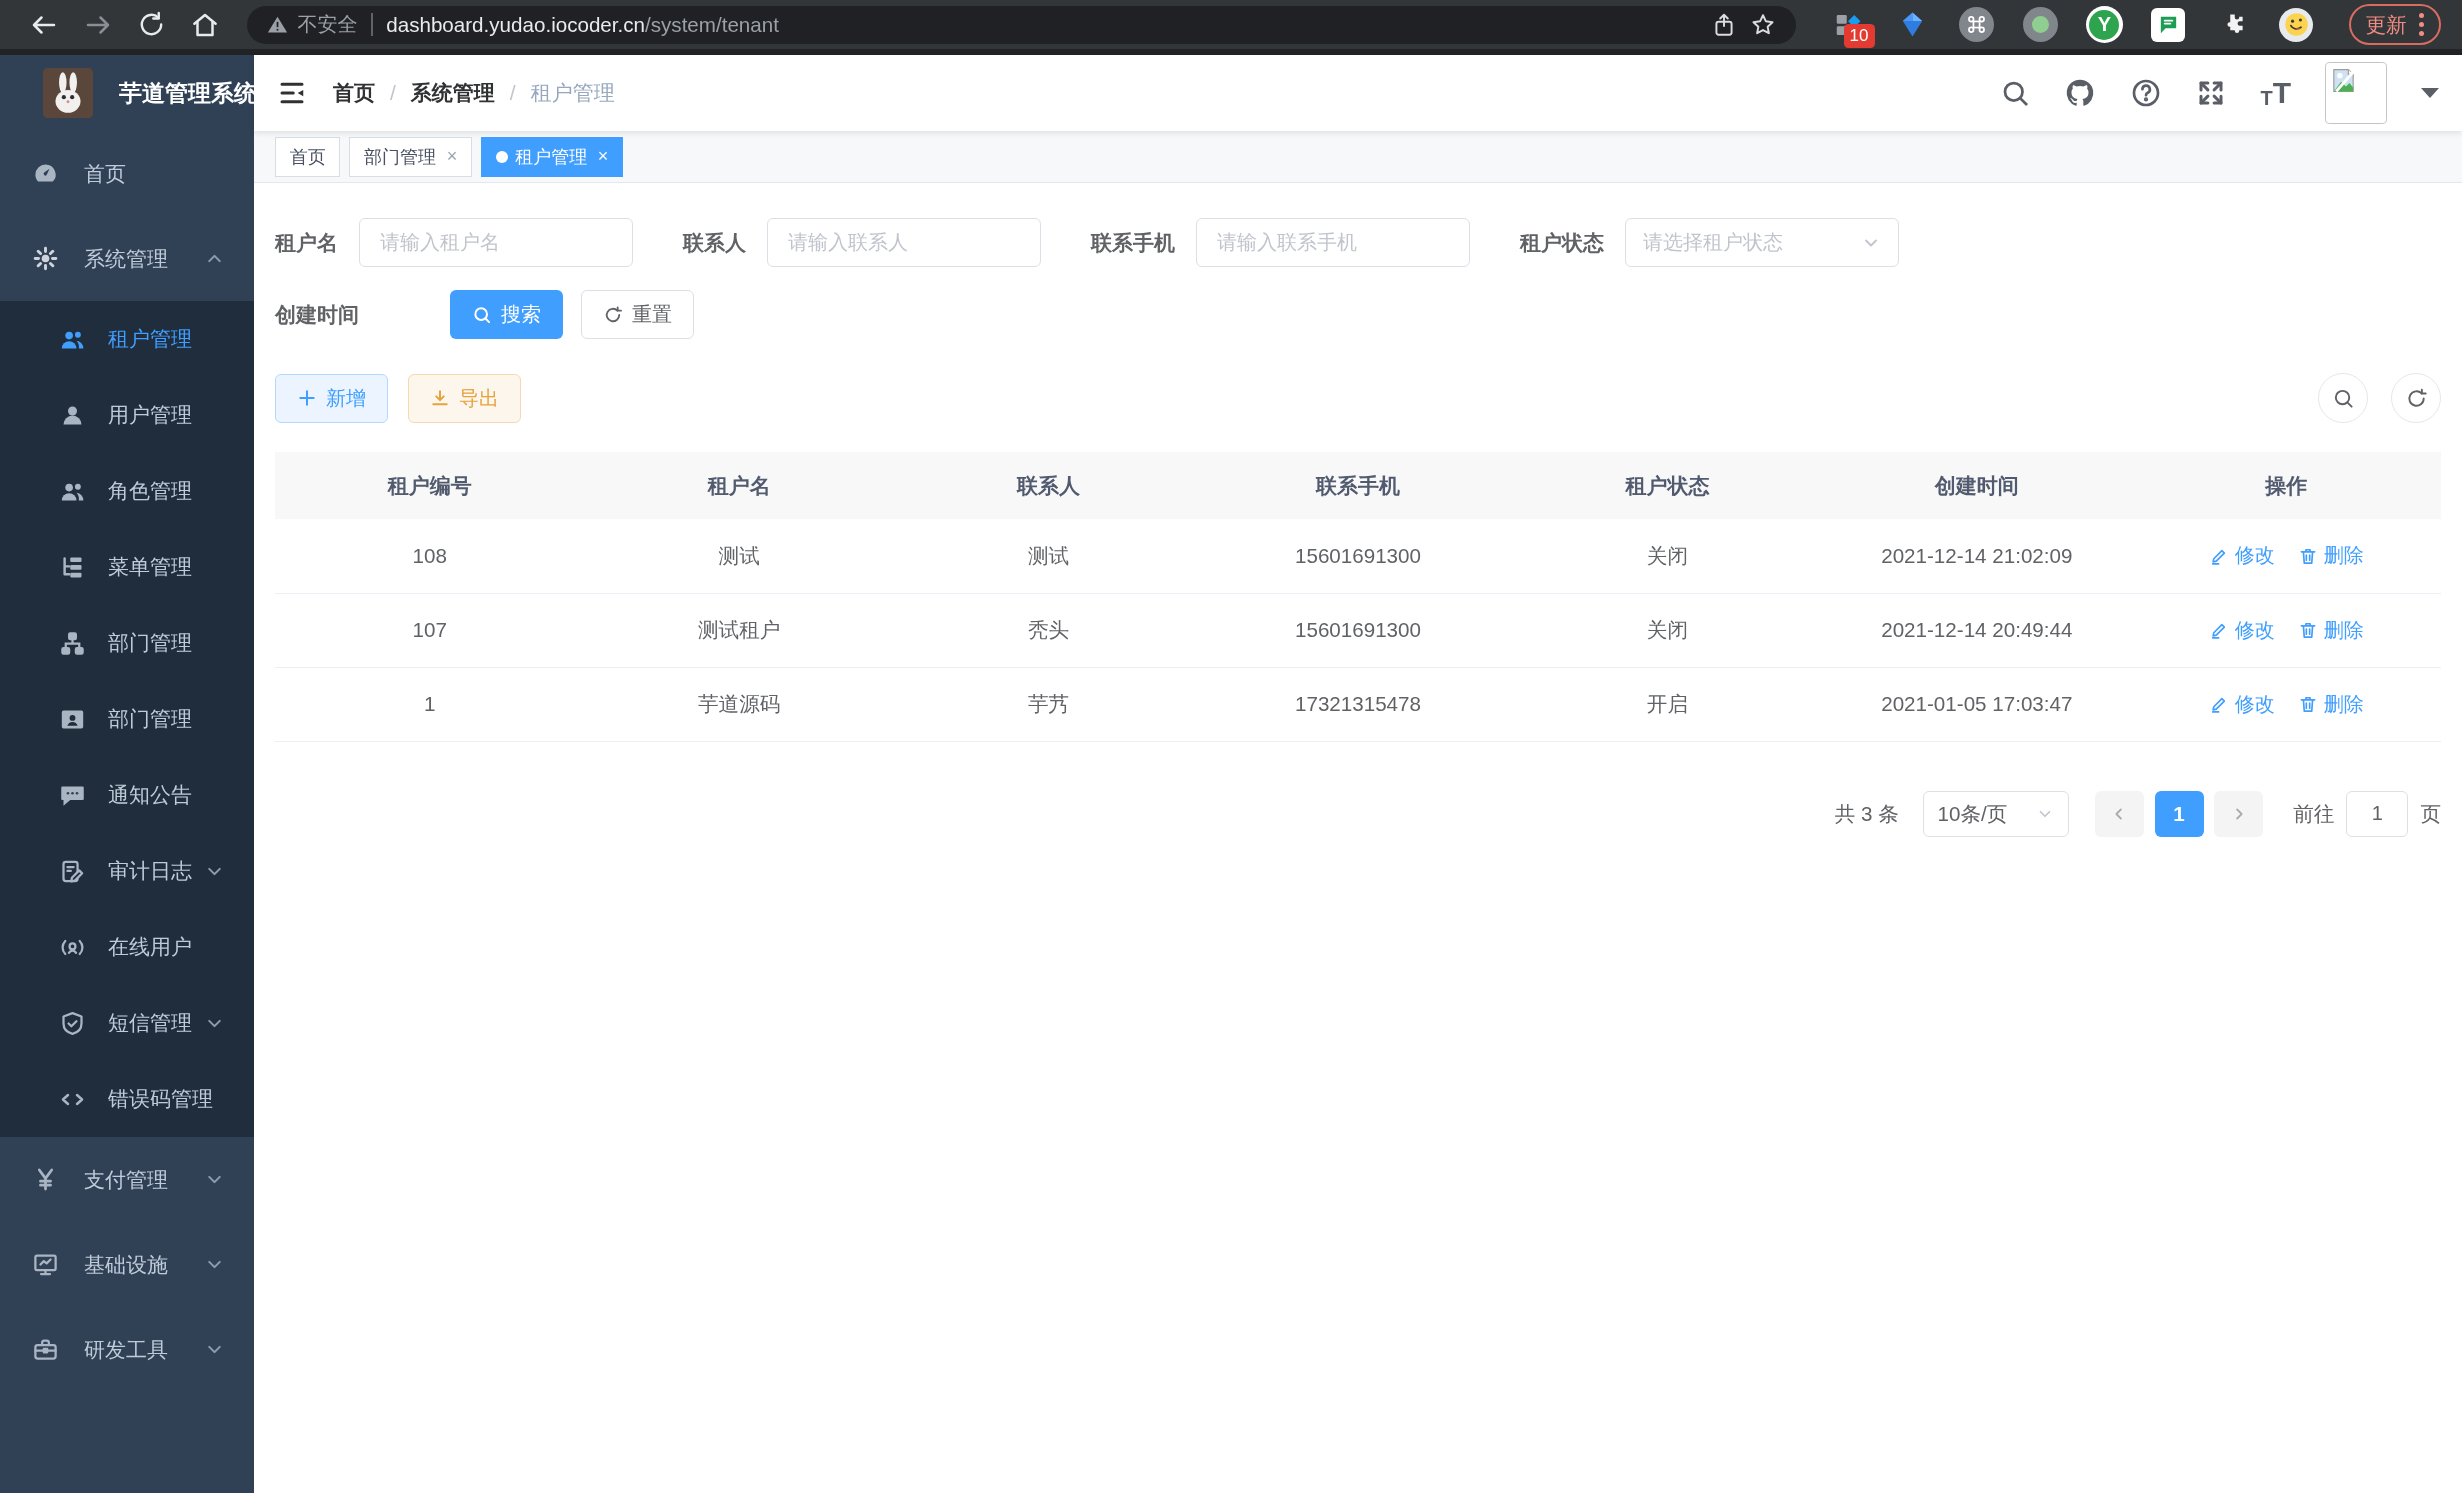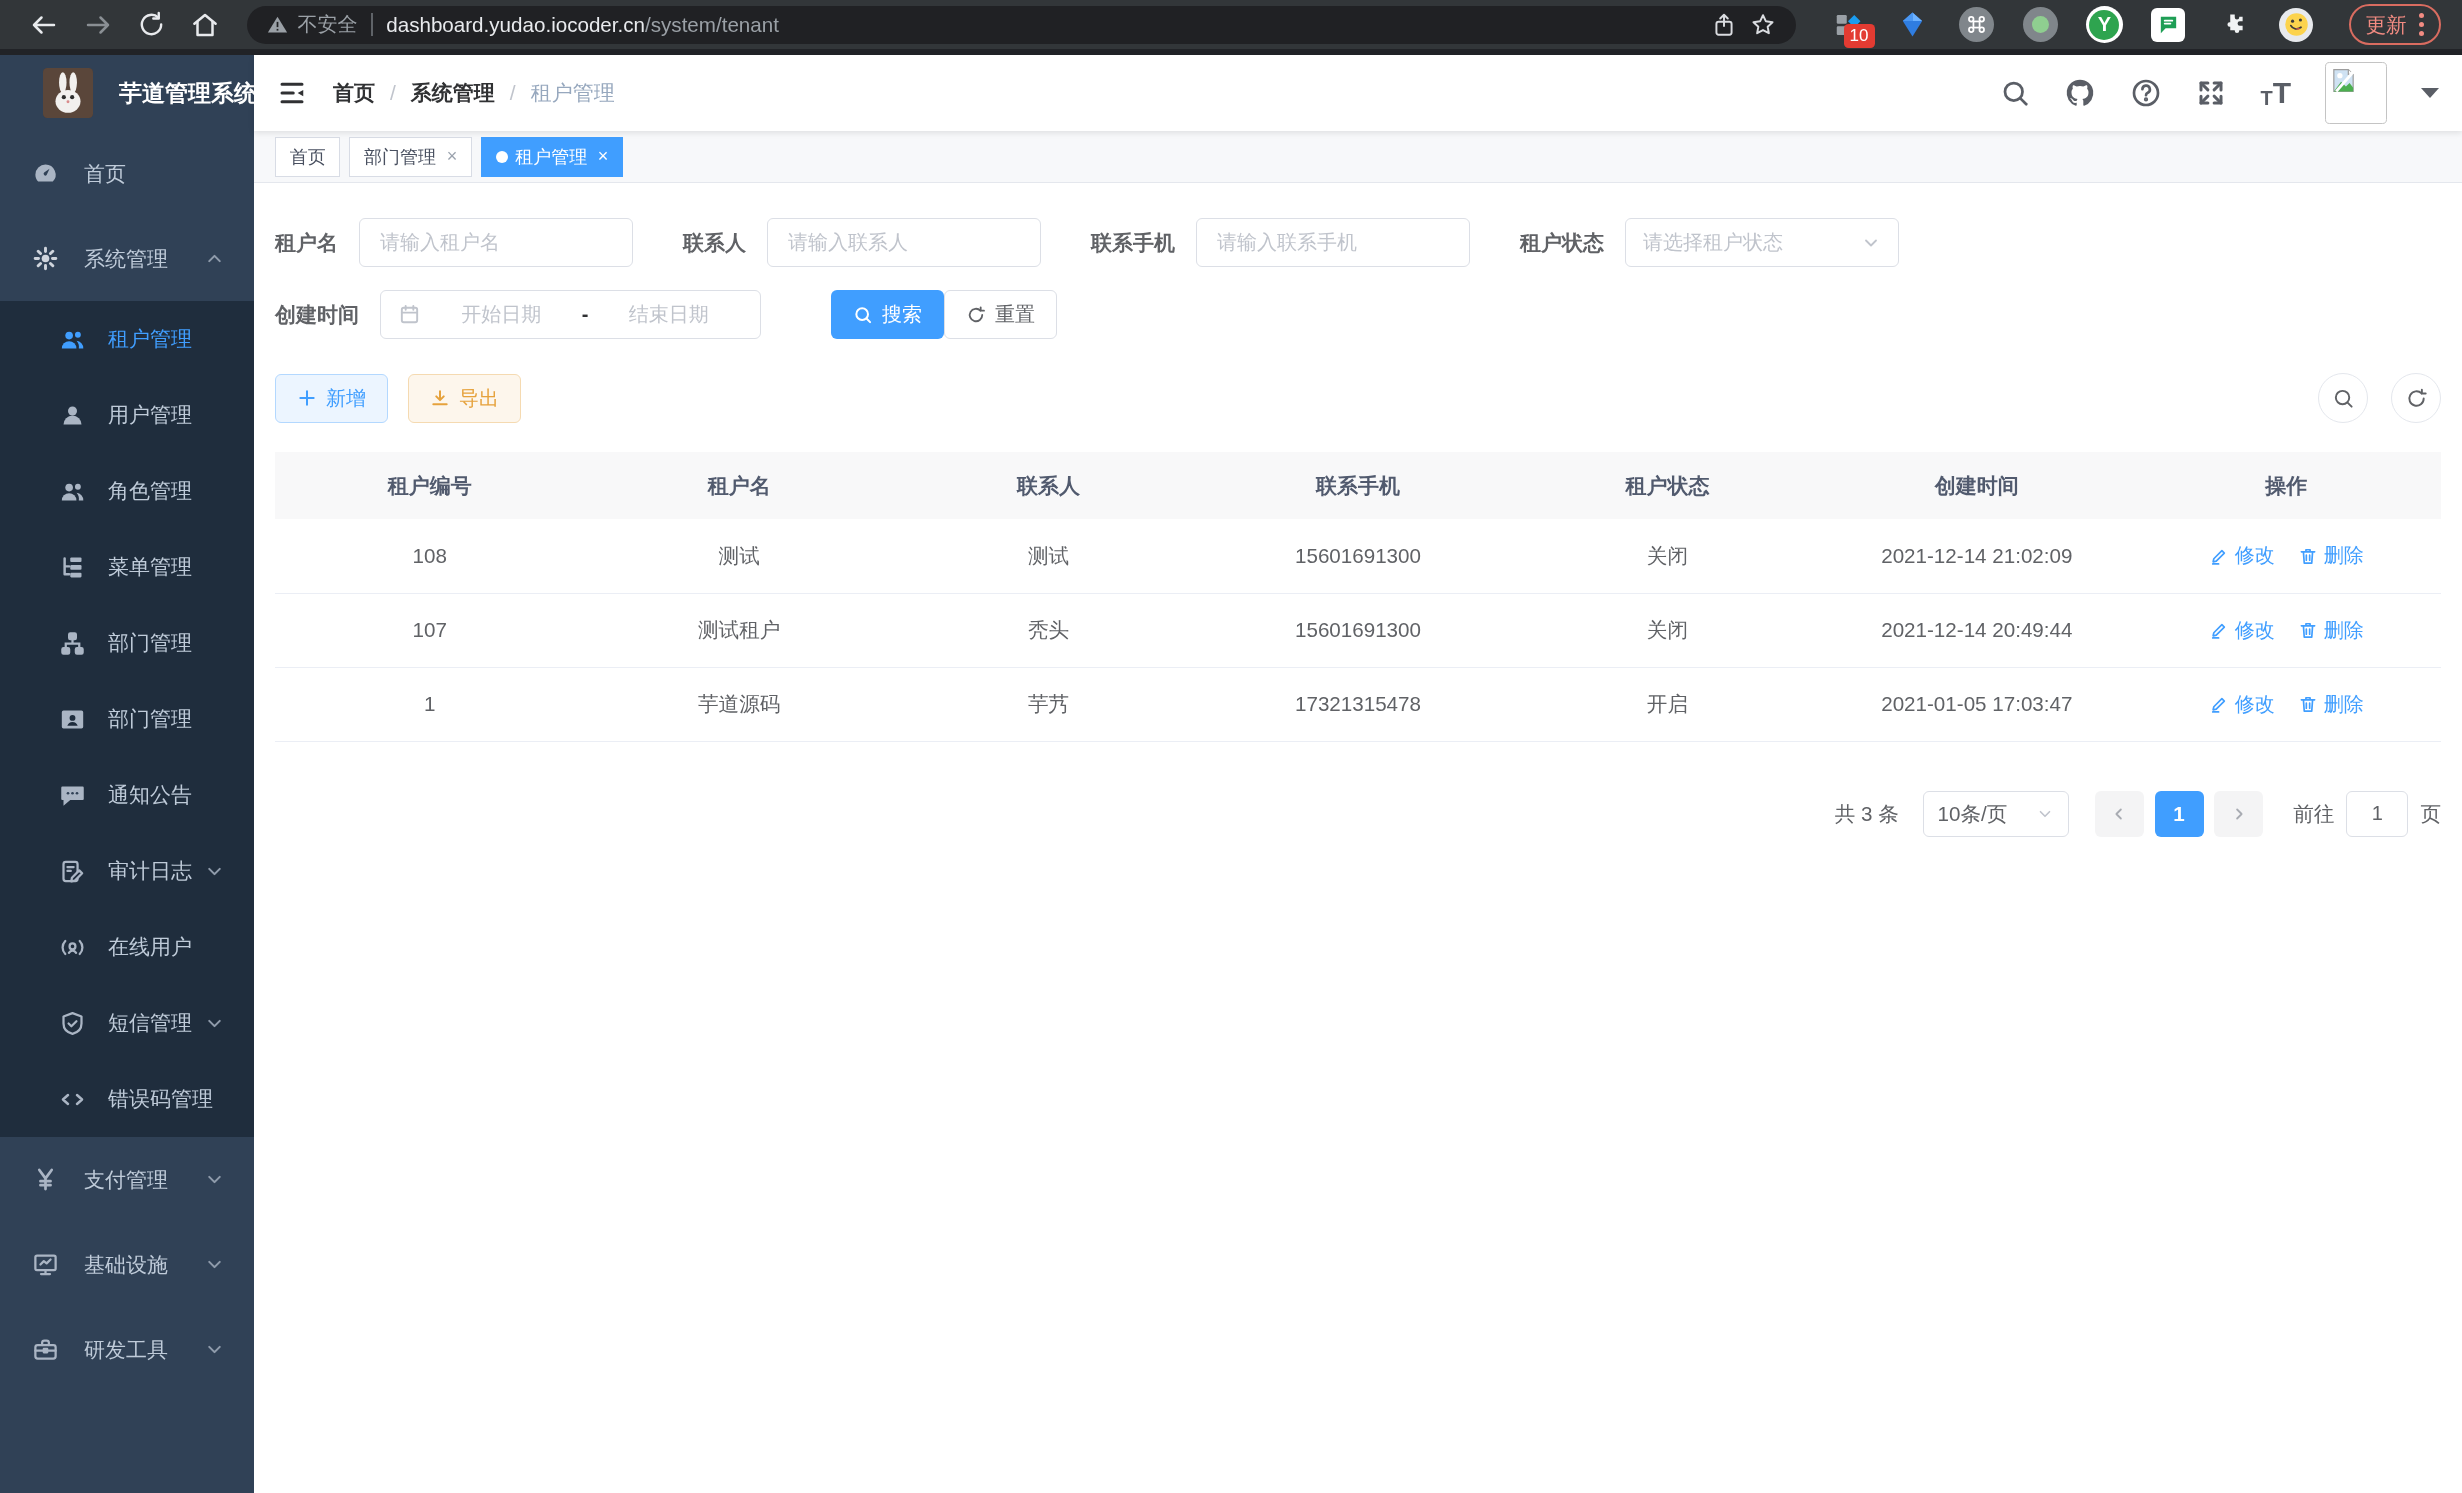--- a/index.html
+++ b/index.html
@@ -96,21 +96,21 @@
     color:#c0c4cc; font-size:20px; cursor:pointer; }
   .daterange { width:381px; display:flex; align-items:center; padding:0 17px; gap:6px; font-size:20px; }
   .daterange .ph { color:#c0c4cc; flex:1; text-align:center; white-space:nowrap; }
   .daterange .dsep { color:#303133; font-weight:700; }
   .calic { color:#c0c4cc; display:flex; flex:none; }
 
   .btn { height:49px; border-radius:6px; font-size:20px; display:inline-flex; align-items:center; gap:9px;
     padding:0 21px; border:1.5px solid transparent; cursor:pointer; white-space:nowrap;
     font-family:"Liberation Sans","DejaVu Sans",sans-serif; }
   .btn-primary { background:#409eff; color:#fff; margin-left:20px; }
-  .btn-plain { background:#fff; border-color:#dcdfe6; color:#606266; }
+  .btn-plain { background:#fff; border-color:#dcdfe6; color:#606266; margin-left:18px; }
   .btn-add { background:#ecf5ff; border-color:#b3d8ff; color:#409eff; }
   .btn-export { background:#fdf6ec; border-color:#f5dab1; color:#e6a23c; margin-left:20px; }
 
   .toolbar { display:flex; align-items:center; margin-top:34px; }
   .toolcircles { margin-left:auto; display:flex; gap:23px; }
   .circbtn { width:50px; height:50px; border:1.5px solid #e4e7ed; border-radius:50%; background:#fff;
     display:flex; align-items:center; justify-content:center; color:#606266; cursor:pointer; }
 
   
   table { width:100%; border-collapse:collapse; margin-top:29px; table-layout:fixed; }
@@ -562,31 +562,20 @@
             <svg width="20" height="20" viewBox="0 0 24 24" fill="none" stroke="#c0c4cc" stroke-width="2.2" stroke-linecap="round" stroke-linejoin="round">
                 <path d="M6 9l6 6 6-6"></path>
               </svg>
           </div>
         </div>
       </div>
 
       <div class="frow frow2">
         <div class="fitem">
           <span class="flabel">创建时间</span>
-          <div class="tbox daterange">
-            <span class="calic">
-              <svg width="23" height="23" viewBox="0 0 24 24" fill="none" stroke="currentColor" stroke-width="2" stroke-linecap="round">
-                  <rect x="4" y="5" width="16" height="15" rx="2"></rect>
-                  <path d="M8 3v4M16 3v4M4 10h16"></path>
-                </svg>
-            </span>
-            <span class="ph">开始日期</span>
-            <span class="dsep">-</span>
-            <span class="ph">结束日期</span>
-          </div>
         </div>
         <button class="btn btn-primary">
           <svg width="20" height="20" viewBox="0 0 24 24" fill="none" stroke="#fff" stroke-width="2.4" stroke-linecap="round">
               <circle cx="11" cy="11" r="7"></circle>
               <path d="M16.5 16.5L20.5 20.5"></path>
             </svg>
           <span>搜索</span>
         </button>
         <button class="btn btn-plain">
           <svg width="20" height="20" viewBox="0 0 24 24" fill="none" stroke="currentColor" stroke-width="2.2" stroke-linecap="round">

